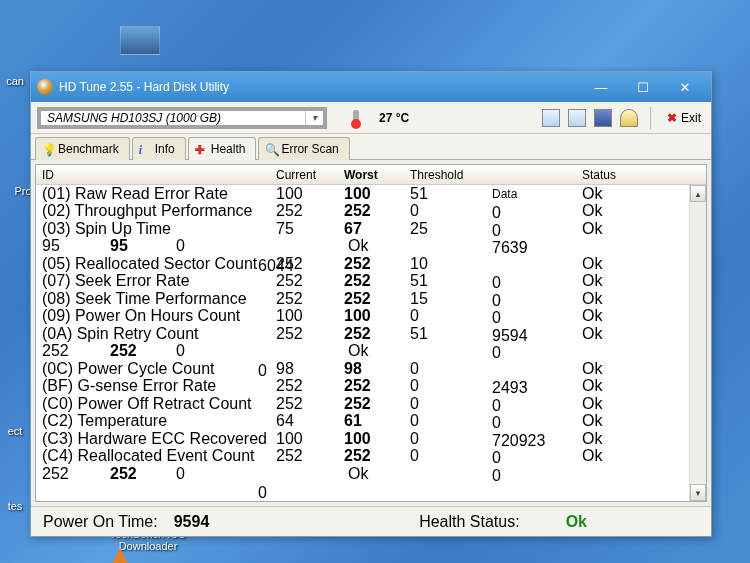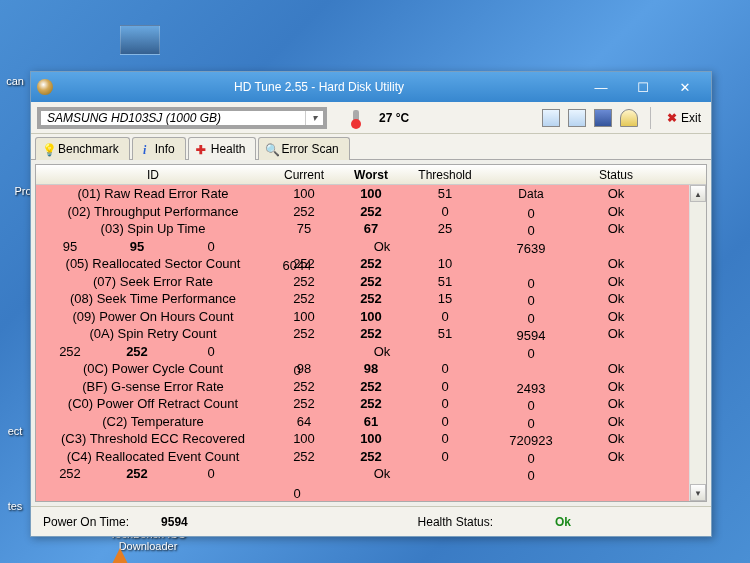--- a/index.html
+++ b/index.html
@@ -50,21 +50,20 @@
     border-bottom: 16px solid #e67e22;
   }
   
   .window {
     position: absolute;
     top: 71px; left: 30px;
     width: 682px;
     background: #EFEFEA;
     border: 1px solid #7a9fbf;
     box-shadow: 2px 2px 8px rgba(0,0,0,.3);
-    text-align: center;
   }
   .titlebar {
     height: 30px;
     background: linear-gradient(#5aa6e6, #3787cf);
     color: #fff;
     font-size: 12px;
     display: flex;
     align-items: center;
     padding: 0 6px;
   }
@@ -176,21 +175,21 @@
   }
   .tab-ico { width: 12px; height: 12px; display: inline-block; }
   .ico-bulb { color: #d4b82a; }
   .ico-info { color: #2a5fd4; font-weight: bold; font-style: italic; font-family: Georgia, serif; }
   .ico-plus { color: #d42a2a; font-weight: bold; }
   .ico-mag { color: #2a9a2a; }
   
   .table-wrap {
     margin: 4px;
     border: 1px solid #aaa;
-    background: #fca5a5;
+    background: #ffffff;
     height: 338px;
     overflow: hidden;
     position: relative;
   }
   .thead {
     display: flex;
     background: linear-gradient(#fff, #ece9d8);
     border-bottom: 1px solid #ccc;
     font-size: 12px;
     height: 20px;
@@ -201,21 +200,21 @@
     overflow: hidden;
     white-space: nowrap;
   }
   .c-id { flex: 0 0 234px; }
   .c-cur { flex: 0 0 68px; }
   .c-wor { flex: 0 0 66px; font-weight: bold; }
   .c-thr { flex: 0 0 82px; }
   .c-dat { flex: 0 0 90px; margin-top: 39px; }
   .c-sta { flex: 0 0 80px; }
   .tbody {
-    font-size: 13px;
+    font-size: 16px;
   }
   .trow {
     display: flex;
     height: 17.5px;
     align-items: center;
   }
   .scrollbar {
     position: absolute;
     right: 0; top: 20px; bottom: 0;
     width: 17px;
@@ -231,22 +230,22 @@
   }
   .sb-btn.down { position: absolute; bottom: 0; left: 0; right: 0; }
   
   .footer {
     height: 30px;
     background: #F3F2EC;
     border-top: 1px solid #c8c8b8;
     display: flex;
     align-items: center;
     padding: 0 12px;
-    font-size: 12px;
-    gap: 28px;
+    font-size: 16px;
+    gap: 12px;
   }
   .footer .lbl { margin-right: 4px; }
   .footer .val { font-weight: bold; }
   .footer .spacer { flex: 1; }
   .footer .ok { color: #1a8a1a; font-weight: bold; margin-left: 30px; }
 </style>
 </head>
 <body>
 
 <div class="desktop-icon d1">
@@ -425,21 +424,21 @@
         </div>
         <div class="trow">
           <div class="c-id">(C2) Temperature</div>
           <div class="c-cur">64</div>
           <div class="c-wor">61</div>
           <div class="c-thr">0</div>
           <div class="c-dat">720923</div>
           <div class="c-sta">Ok</div>
         </div>
         <div class="trow">
-          <div class="c-id">(C3) Threshold ECC Recovered</div>
+          <div class="c-id">(C3) Hardware ECC Recovered</div>
           <div class="c-cur">100</div>
           <div class="c-wor">100</div>
           <div class="c-thr">0</div>
           <div class="c-dat">0</div>
           <div class="c-sta">Ok</div>
         </div>
         <div class="trow">
           <div class="c-id">(C4) Reallocated Event Count</div>
           <div class="c-cur">252</div>
           <div class="c-wor">252</div>

